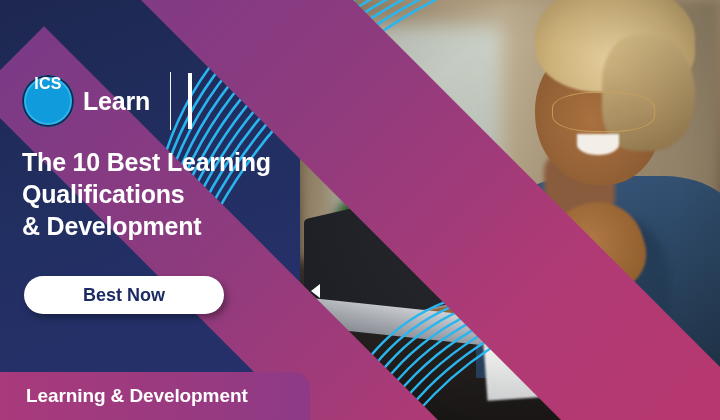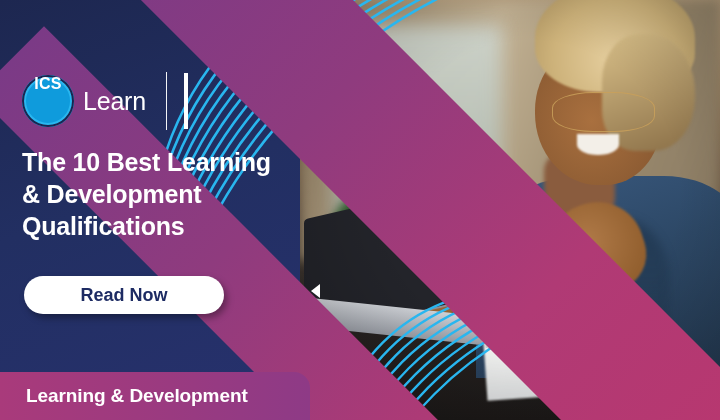--- a/index.html
+++ b/index.html
@@ -206,21 +206,21 @@
     justify-content: center;
     color: #ffffff;
     font-size: 16px;
     font-weight: bold;
     letter-spacing: .2px;
   }
   .ics-word {
     margin-left: 9px;
     color: #ffffff;
     font-size: 25px;
-    font-weight: normal;
+    font-weight: bold;
     letter-spacing: -.2px;
   }
   .logo-divider {
     width: 1px;
     height: 58px;
     background: #ffffff;
     margin: 0 17px 0 20px;
     opacity: .95;
   }
   .cipd-block {
@@ -385,24 +385,24 @@
       </div>
       <div class="ics-word">Learn</div>
       <div class="logo-divider"></div>
       <div class="cipd-block">
         <div class="cipd-bar"></div>
       </div>
     </div>
 
     <div class="headline">
       <span>The 10 Best Learning</span>
+      <span>Qualifications</span>
       <span>&amp; Development</span>
-      <span>Qualifications</span>
     </div>
 
-    <button class="cta">Read Now</button>
+    <button class="cta">Best Now</button>
   </div>
 
   <div class="tag">
     <span>Learning &amp; Development</span>
   </div>
 
 </div>
 
 </body></html>

